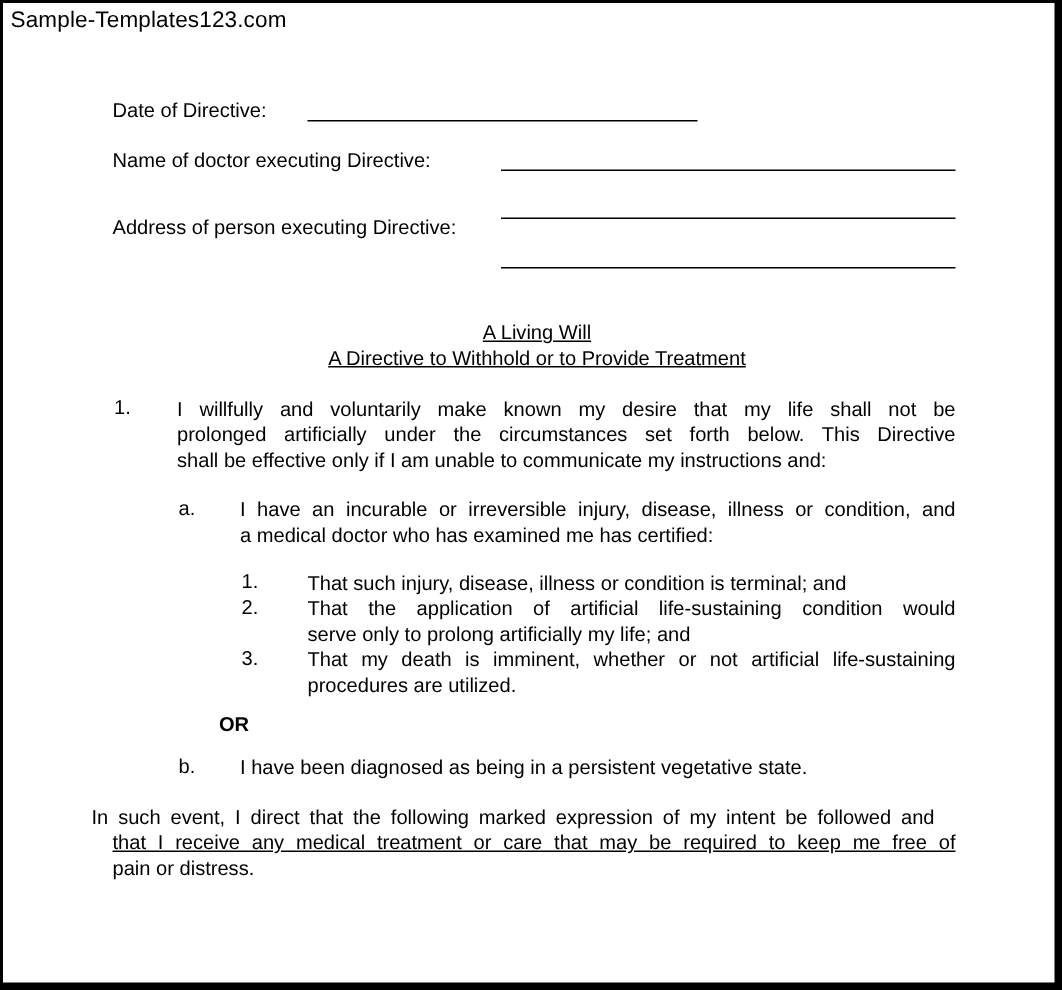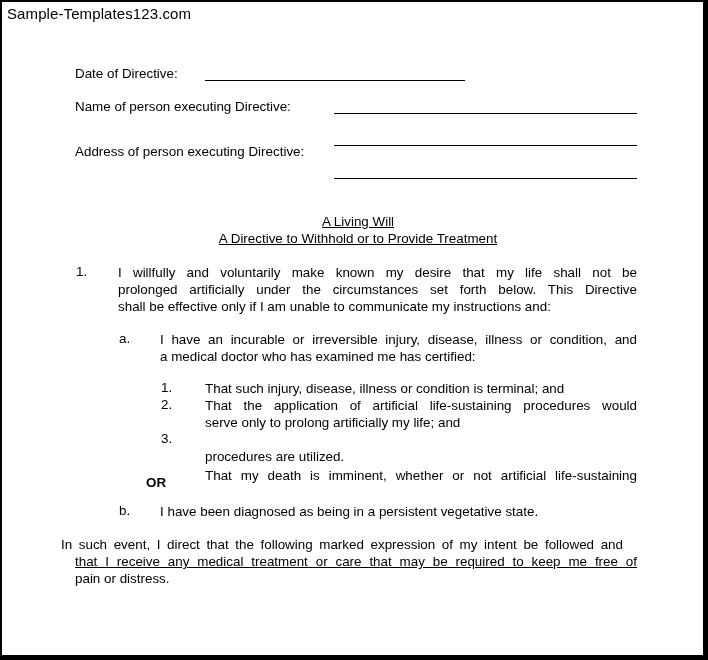--- a/index.html
+++ b/index.html
@@ -39,21 +39,21 @@
   </style>
 </head>
 <body>
 
 <div class="page">
   <div class="watermark">Sample-Templates123.com</div>
 
   <div class="abs" style="left:73px; top:64px;text-align:right;">Date of Directive:</div>
   <div class="line" style="left:203px; top:78px; width:260px;"></div>
 
-  <div class="abs" style="left:73px; top:97px;">Name of person executing Directive:</div>
+  <div class="abs" style="left:73px; top:97px;">Name of doctor executing Directive:</div>
   <div class="line" style="left:332px; top:111px; width:303px;"></div>
 
   <div class="abs" style="left:73px; top:142px;">Address of person executing Directive:</div>
   <div class="line" style="left:332px; top:143px; width:303px;"></div>
   <div class="line" style="left:332px; top:176px; width:303px;"></div>
 
   <div class="title" style="top:212px;">A Living Will</div>
   <div class="title" style="top:229px;">A Directive to Withhold or to Provide Treatment</div>
 
   <div class="num" style="left:74px; top:262px;">1.</div>
@@ -62,25 +62,25 @@
   <div class="just jl" style="left:116px; top:279px; width:519px;">prolonged artificially under the circumstances set forth below.  This Directive</div>
 
   <div class="num" style="left:117px; top:329px;">a.</div>
   <div class="just jl" style="left:158px; top:329px; width:477px;">I have an incurable or irreversible injury, disease, illness or condition, and</div>
   <div class="just" style="left:158px; top:346px; width:477px;">a medical doctor who has examined me has certified:</div>
 
   <div class="num" style="left:159px; top:378px;">1.</div>
   <div class="just" style="left:203px; top:378px; width:432px;">That such injury, disease, illness or condition is terminal; and</div>
 
   <div class="num" style="left:159px; top:395px;">2.</div>
-  <div class="just jl" style="left:203px; top:395px; width:432px;">That the application of artificial life-sustaining procedures would</div>
+  <div class="just jl" style="left:203px; top:395px; width:432px;">That the application of artificial life-sustaining condition would</div>
   <div class="just" style="left:203px; top:412px; width:432px;">serve only to prolong artificially my life; and</div>
 
   <div class="num" style="left:159px; top:429px;">3.</div>
-  <div class="just jl" style="left:203px; top:429px; width:432px;margin-top:36px;">That my death is imminent, whether or not artificial life-sustaining</div>
+  <div class="just jl" style="left:203px; top:429px; width:432px;">That my death is imminent, whether or not artificial life-sustaining</div>
   <div class="just" style="left:203px; top:446px; width:432px;">procedures are utilized.</div>
 
   <div class="num bold" style="left:117px; top:473px;margin-left:27px;">OR</div>
 
   <div class="num" style="left:117px; top:501px;">b.</div>
   <div class="just" style="left:158px; top:501px; width:477px;">I have been diagnosed as being in a persistent vegetative state.</div>
 
   <div class="just jl" style="left:59px; top:534px; width:562px;">In such event, I direct that the following marked expression of my intent be followed and</div>
   <div class="just jl" style="left:73px; top:551px; width:562px;text-decoration:underline;">that I receive any medical treatment or care that may be required to keep me free of</div>
   <div class="just" style="left:73px; top:568px; width:562px;">pain or distress.</div>

